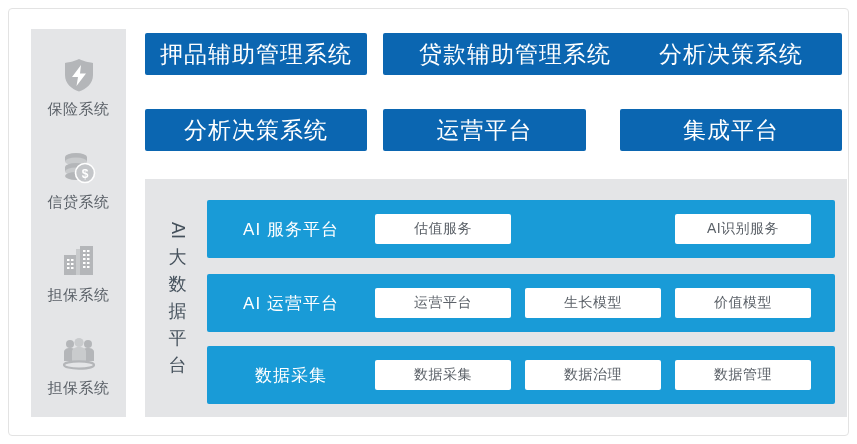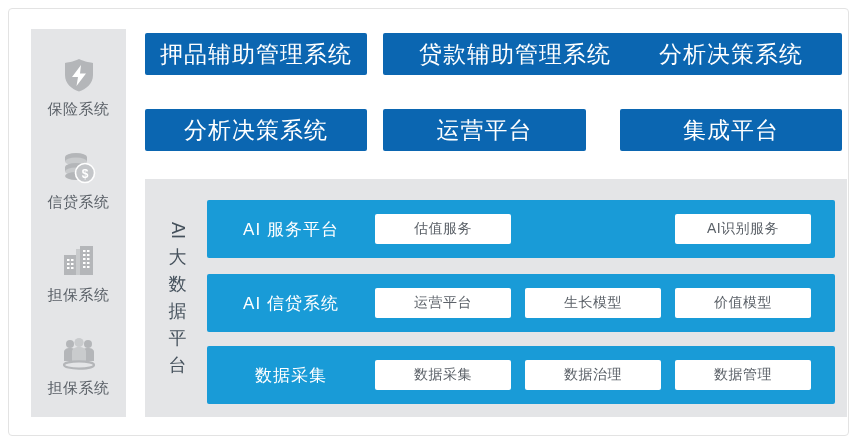--- a/index.html
+++ b/index.html
@@ -264,21 +264,21 @@
 
     <div class="ai-row" id="ai-row-1">
       <div class="ai-row-title">AI 服务平台</div>
       <div class="ai-chips">
         <span class="chip">估值服务</span>
         <span class="chip">AI识别服务</span>
       </div>
     </div>
 
     <div class="ai-row" id="ai-row-2">
-      <div class="ai-row-title">AI 信贷系统</div>
+      <div class="ai-row-title">AI 运营平台</div>
       <div class="ai-chips">
         <span class="chip">运营平台</span>
         <span class="chip">生长模型</span>
         <span class="chip">价值模型</span>
       </div>
     </div>
 
     <div class="ai-row" id="ai-row-3">
       <div class="ai-row-title">数据采集</div>
       <div class="ai-chips">

